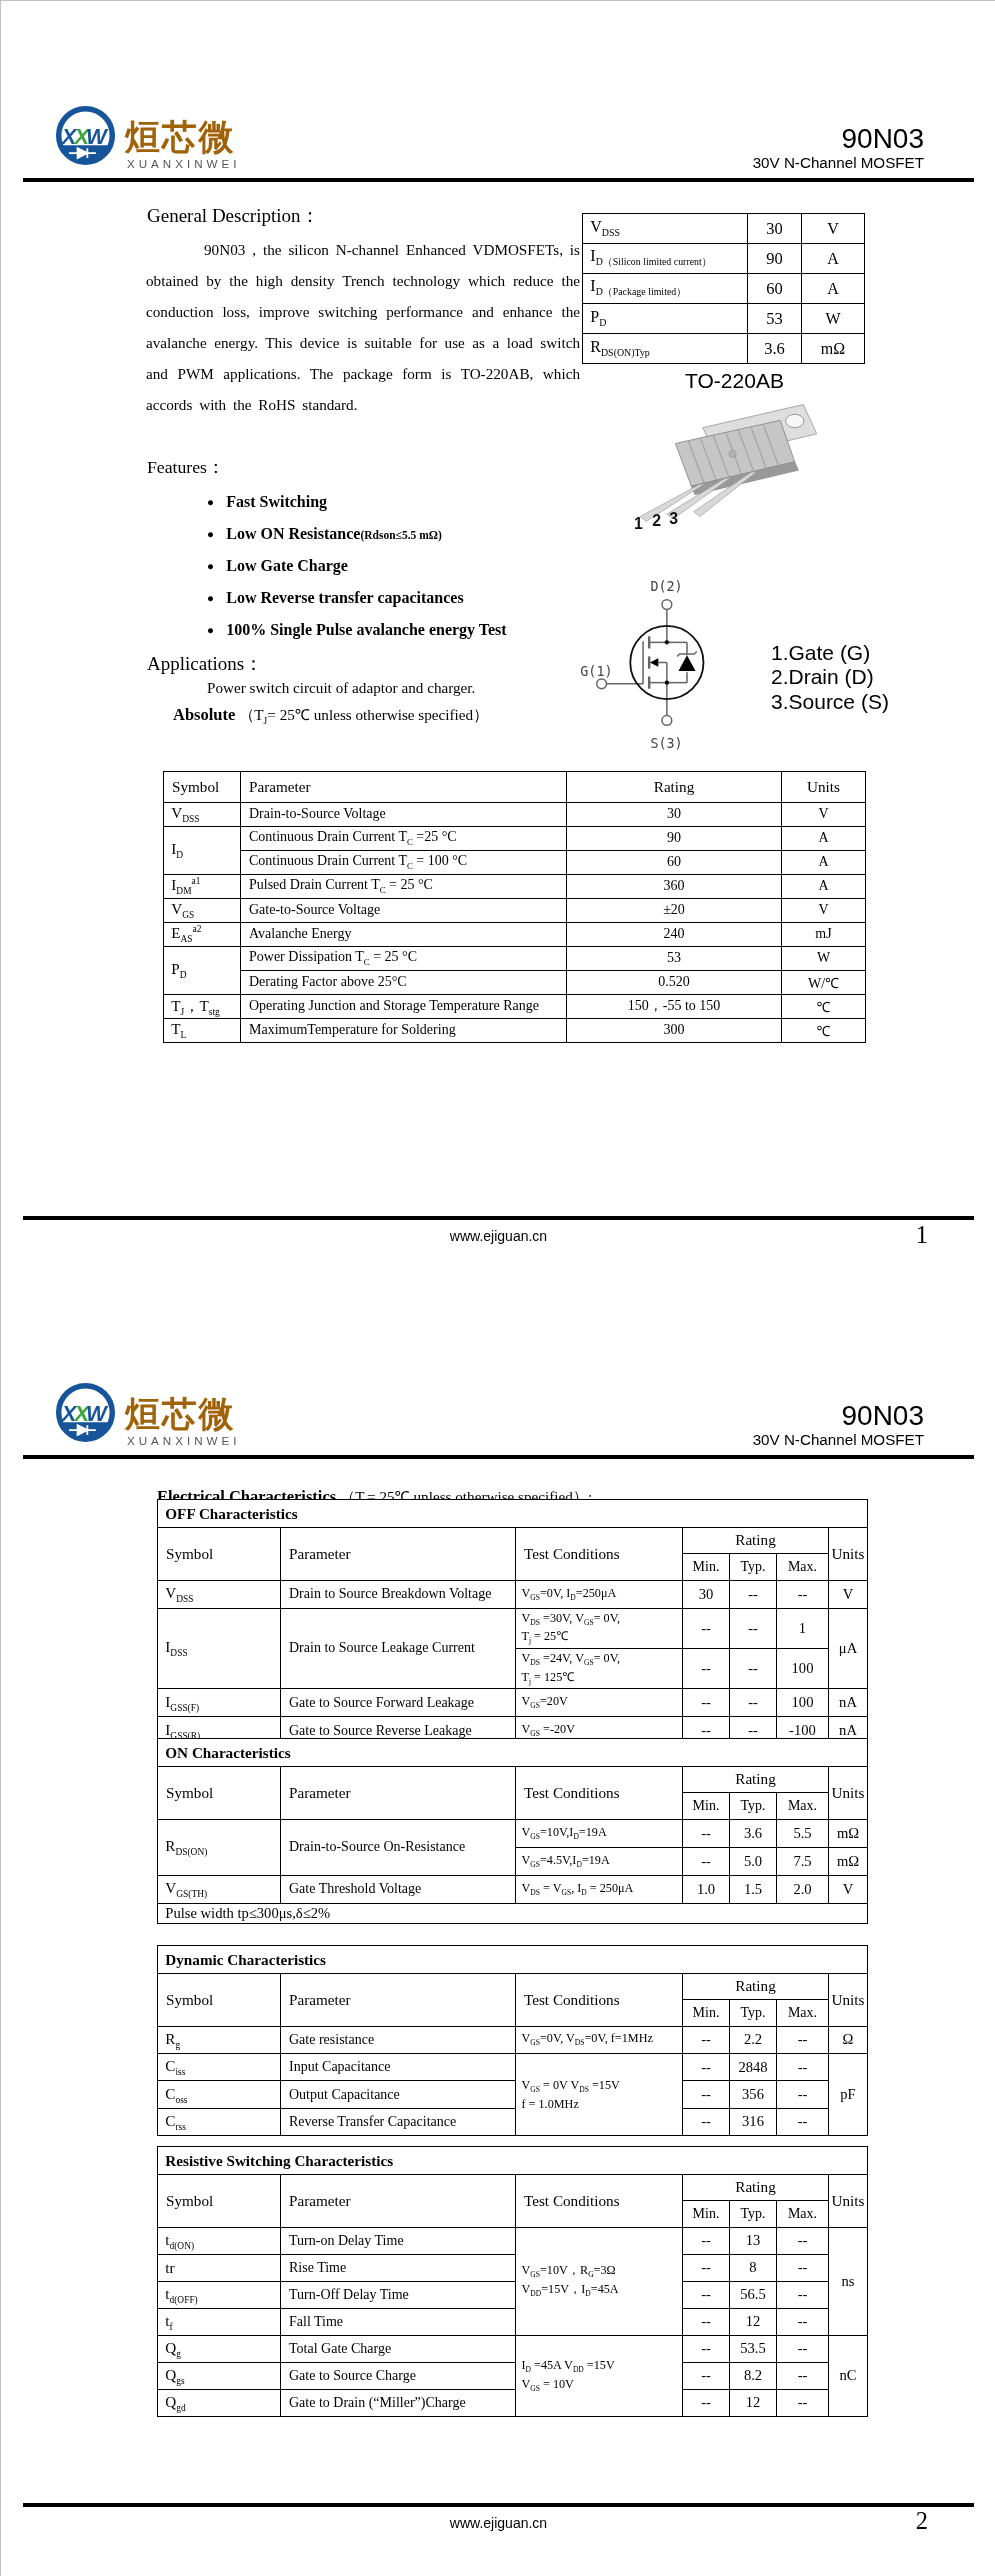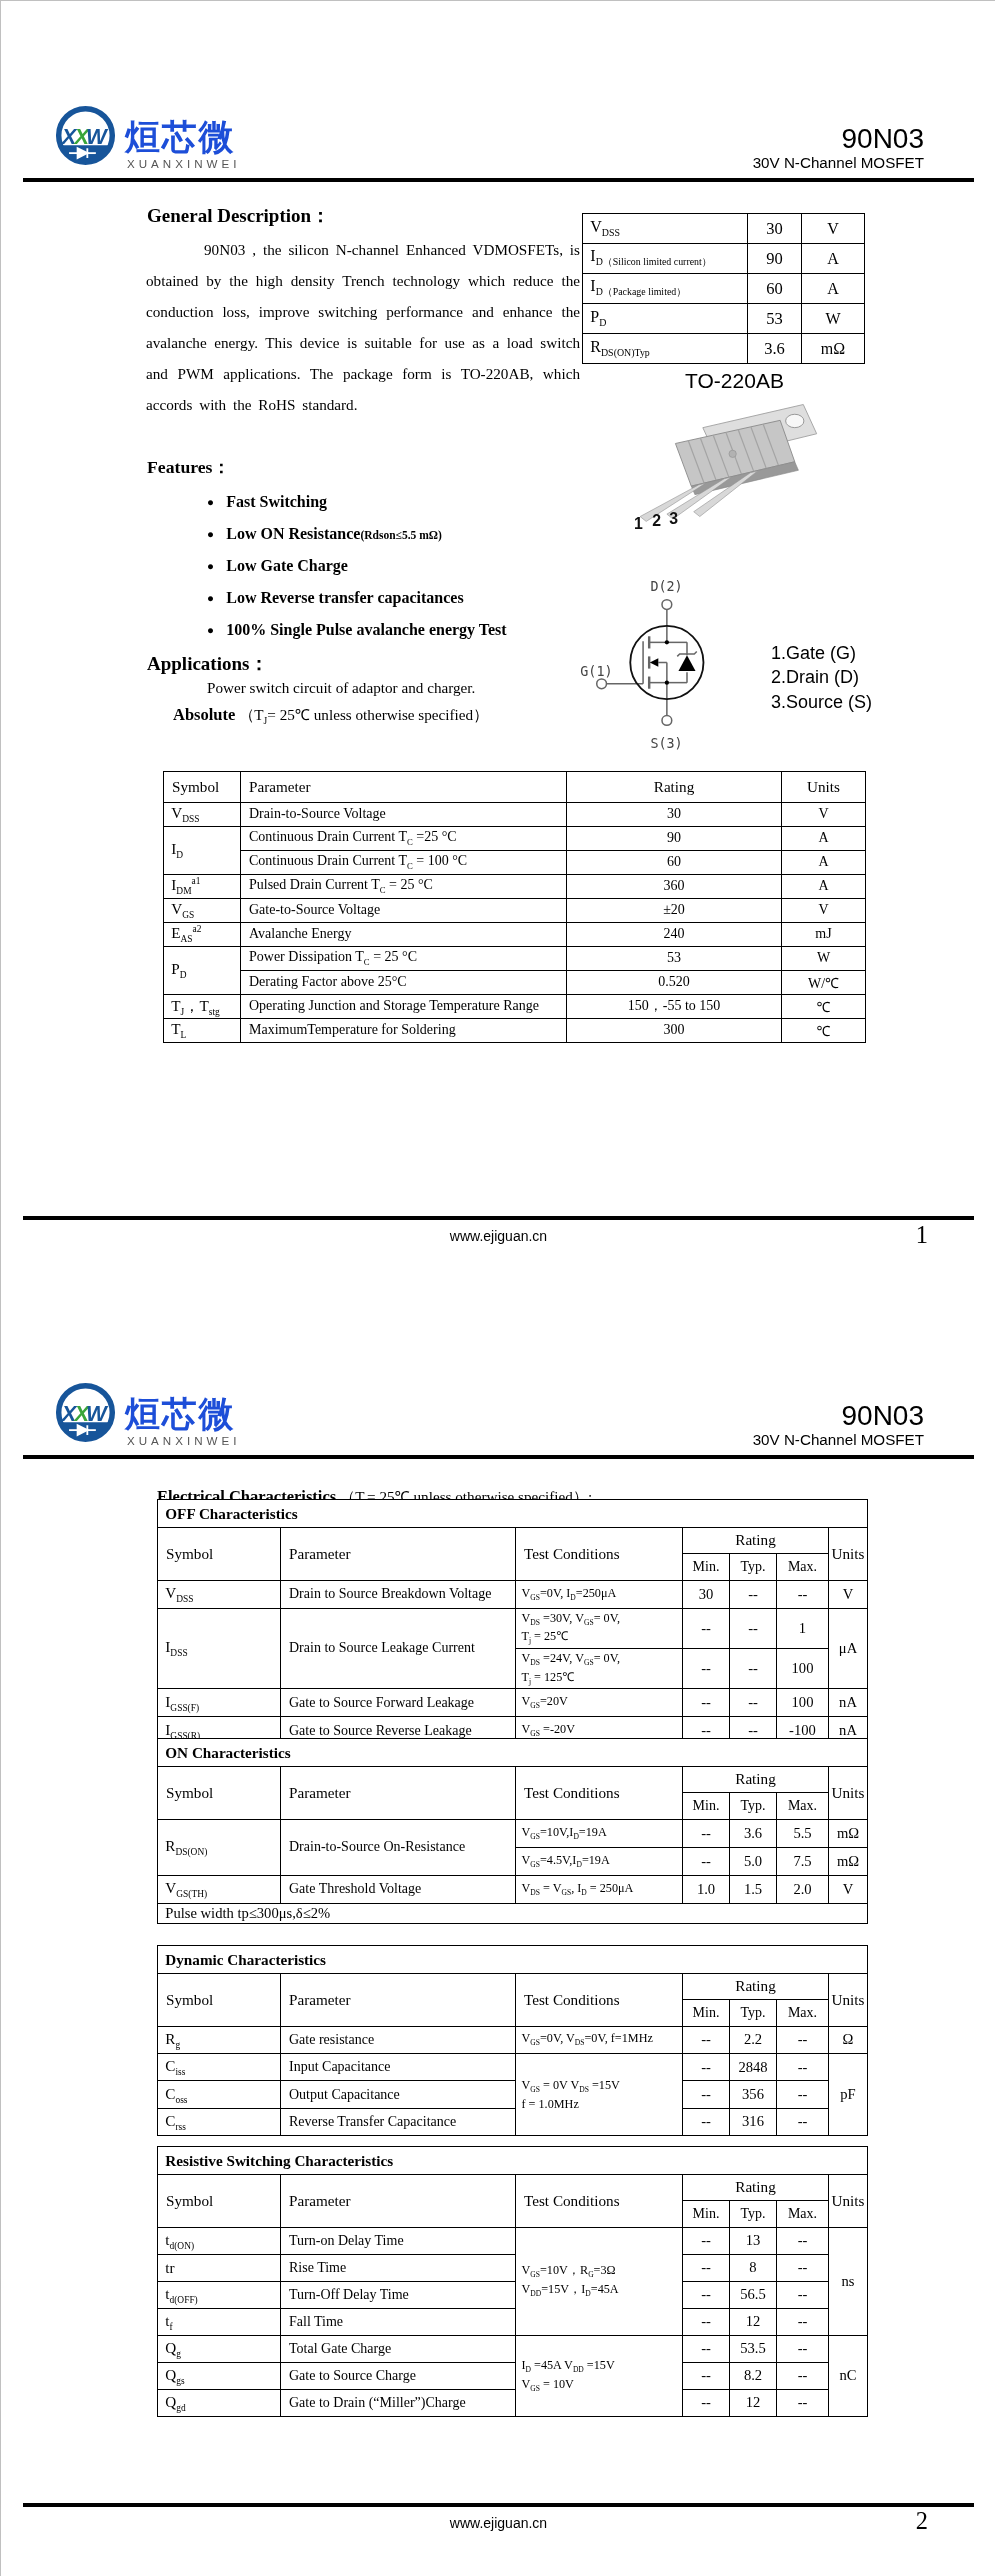--- a/index.html
+++ b/index.html
@@ -7,30 +7,30 @@
           font-family:"Liberation Serif",serif;color:#000;overflow:hidden;}
   sub{font-size:0.62em;}
   sup{font-size:0.62em;}
   .sm{font-size:0.72em;}
   .b{font-weight:bold;}
 
   
   .hdr{position:absolute;left:0;width:100%;height:131px;}
   .logo{position:absolute;left:51px;top:2.4px;}
   .brand-cn{position:absolute;left:124px;top:11px;font-family:"Liberation Sans",sans-serif;
-            font-weight:bold;font-size:35px;letter-spacing:1.8px;color:#1d4ed8;}
+            font-weight:bold;font-size:35px;letter-spacing:1.8px;color:#a16207;}
   .brand-en{position:absolute;left:126px;top:54px;font-family:"Liberation Sans",sans-serif;
             font-size:11.6px;letter-spacing:4px;color:#555;}
   .hdr-right{position:absolute;right:72px;top:21px;text-align:right;}
   .hdr-part{font-family:"Liberation Sans",sans-serif;font-size:28px;line-height:29px;}
   .hdr-sub{font-family:"Liberation Sans",sans-serif;font-size:15.2px;margin-top:1.2px;}
   .rule{position:absolute;left:22px;width:951px;height:4.3px;background:#000;}
 
   
-  .h1{position:absolute;font-weight:bold;font-size:19px;}
+  .h1{position:absolute;font-weight:normal;font-size:19px;}
   .para{position:absolute;left:145px;top:233px;width:434px;font-size:15.2px;line-height:31px;
         text-align:justify;text-indent:58px;word-spacing:3px;}
   .feat-item{display:flex;align-items:center;height:32px;}
   .bullet{font-size:11.6px;margin-right:12.2px;}
   .ftxt{font-weight:bold;font-size:16px;}
   .app-body{position:absolute;left:206px;top:678px;font-size:15.2px;}
   .abs-line{position:absolute;left:172px;top:703px;font-size:15.2px;}
   .abs-line .b{font-size:16.5px;}
   .elec-line{position:absolute;left:156px;top:1485px;font-size:15.2px;}
   .elec-line .b{font-size:16.5px;}
@@ -55,21 +55,21 @@
 
   
   .qt td{height:27px;}
   .qt .ql{font-size:16px;padding-left:7.3px;text-align:left;}
   .qt .qv{font-size:16.5px;text-align:center;}
   .qt .qu{font-size:16px;text-align:center;}
 
   .pkg-label{position:absolute;left:642px;top:368px;width:183px;text-align:center;
              font-family:"Liberation Sans",sans-serif;font-size:21px;}
   .legend{position:absolute;left:770px;top:640px;font-family:"Liberation Sans",sans-serif;
-          font-size:18px;line-height:24.4px;}
+          font-size:21px;line-height:24.4px;}
   .site{position:absolute;left:0;width:100%;text-align:center;
         font-family:"Liberation Sans",sans-serif;font-size:14px;}
   .pgno{position:absolute;right:68px;font-size:24.4px;}
   svg text{font-family:"Liberation Sans",sans-serif;}
   .schem-lbl{font-family:"DejaVu Sans Mono",monospace;fill:#444;font-size:22px;}
 </style>
 </head>
 <body>
 
 <div id="canvas">

